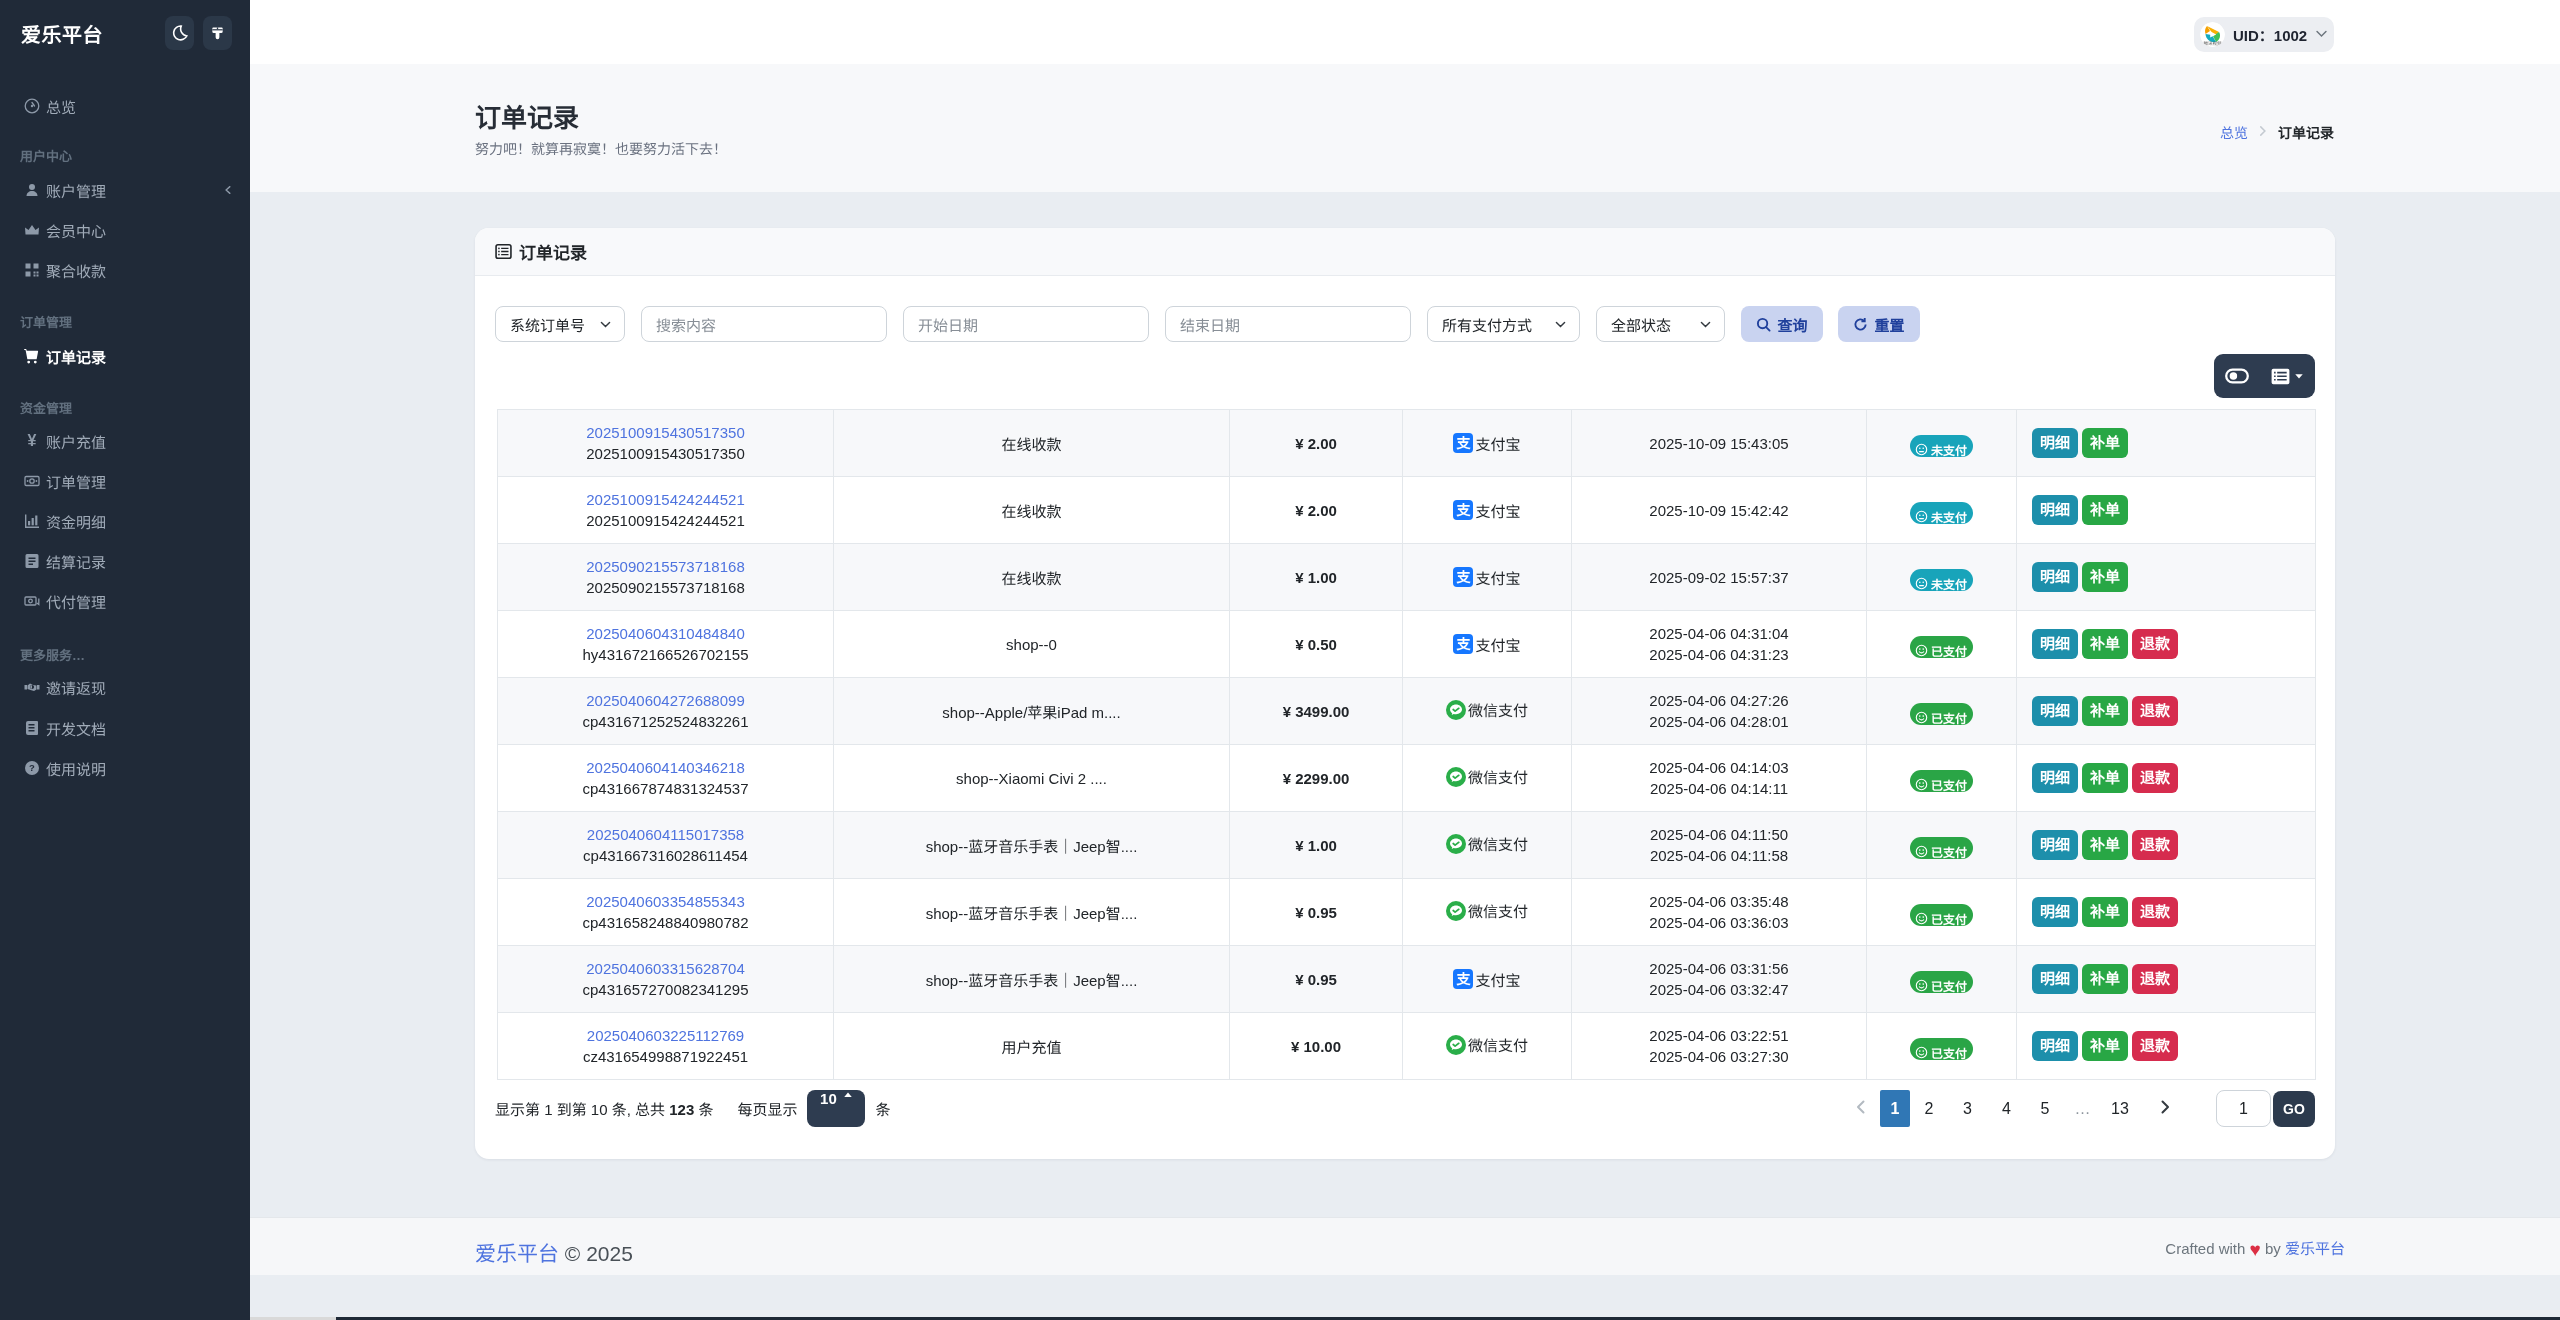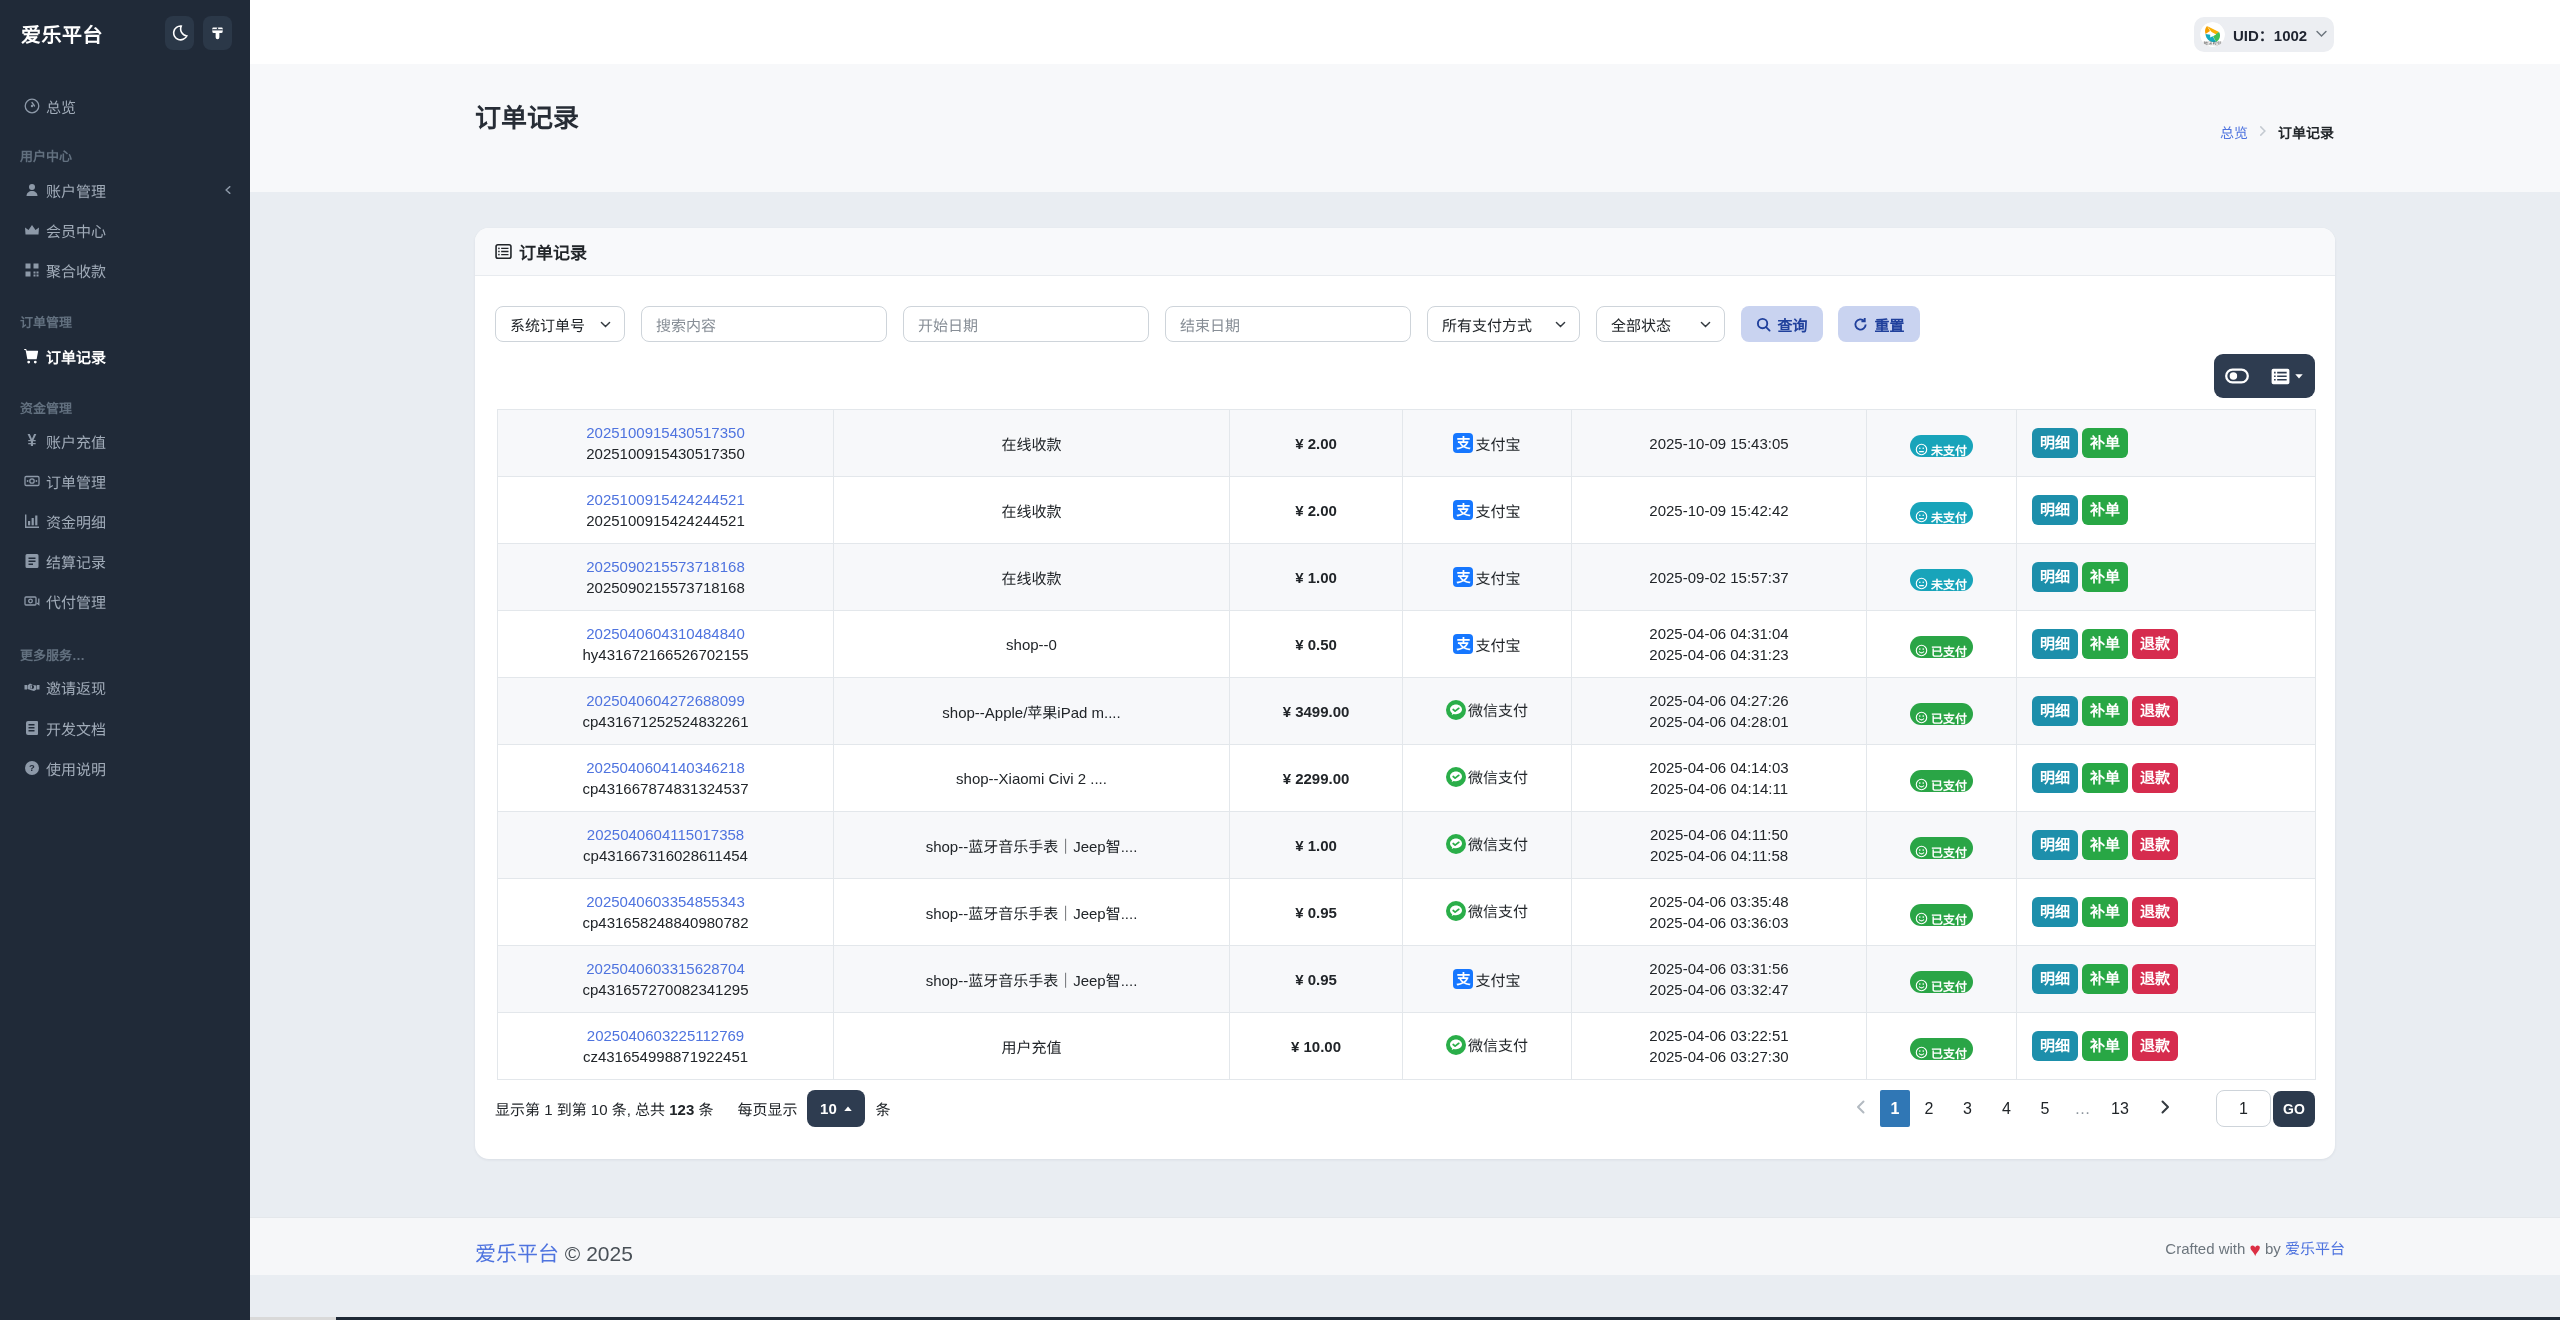--- a/index.html
+++ b/index.html
@@ -63,21 +63,21 @@
 .badge svg { margin-right:3px; }
 .badge.unpaid { background:#18a4ba; }
 .badge.paid { background:#2aa546; }
 .opcell { text-align:left !important; padding-left:15px; }
 .ob { display:inline-block; width:46px; height:30px; line-height:30px; border-radius:6px; color:#fff; font-size:15px; font-weight:bold; text-align:center; margin-right:4px; }
 .ob.detail { background:#1d8fab; }
 .ob.fix { background:#28a745; }
 .ob.refund { background:#d62c4e; }
 
 .pager { margin-top:10px; height:37px; display:flex; align-items:center; position:relative; font-size:15px; color:#212529; }
-.psel { display:inline-flex; align-items:center; justify-content:center; width:58px; height:37px; background:#2e3c50; border-radius:8px; color:#fff; font-weight:bold; margin:0 10px; }
+.psel { display:inline-flex; justify-content:center; width:58px; height:37px; background:#2e3c50; border-radius:8px; color:#fff; font-weight:bold; margin:0 10px; }
 .pright { position:absolute; right:0; top:0; height:37px; display:flex; align-items:center; }
 .pnum { width:38px; text-align:center; font-size:16px; color:#212529; }
 .pactive { width:30px; height:37px; background:#3077b5; color:#fff; font-weight:bold; font-size:16px; display:flex; align-items:center; justify-content:center; border-radius:2px; }
 .pinput { width:55px; height:37px; border:1px solid #ced4da; border-radius:8px; text-align:center; font-size:16px; color:#212529; line-height:35px; background:#fff; }
 .pgo { width:42px; height:36px; background:#2c3a4d; border-radius:8px; color:#fff; font-weight:bold; font-size:14px; display:flex; align-items:center; justify-content:center; margin-left:2px; }
 
 .footer { margin-top:58px; height:58px; background:#f6f7f9; border-top:1px solid #e4e7eb; position:relative; }
 .footer .fl { position:absolute; left:225px; top:19px; font-size:21px; color:#6c757d; }
 .footer .fr { position:absolute; right:215px; top:19px; font-size:15px; color:#6c757d; }
 .footer a { color:#4e73df; }
@@ -219,20 +219,21 @@
             <text x="12.5" y="23" text-anchor="middle" font-size="4.5" fill="#555">腾讯视频</text>
           </svg></div>
         <div class="txt">UID：1002</div>
         <div class="caret"><svg width="13" height="13" viewBox="0 0 16 16">
             <path d="M2.5 5.5 8 11l5.5-5.5" fill="none" stroke="#6c757d" stroke-width="1.8" stroke-linecap="round"></path>
           </svg></div>
       </div>
   </div>
   <div class="pagehead">
     <h1 style="margin-left:225px;">订单记录</h1>
+    <div class="sub" style="margin-left:225px;">努力吧！就算再寂寞！也要努力活下去！</div>
     <div class="crumbs">
         <a href="#">总览</a>
         <span class="sep"><svg width="12" height="12" viewBox="0 0 16 16">
             <path d="M5 2.5 10.5 8 5 13.5" fill="none" stroke="#c4cad1" stroke-width="2" stroke-linecap="round"></path>
           </svg></span>
         <span class="cur">订单记录</span>
       </div>
   </div>
   <div class="content">
     <div class="card">

